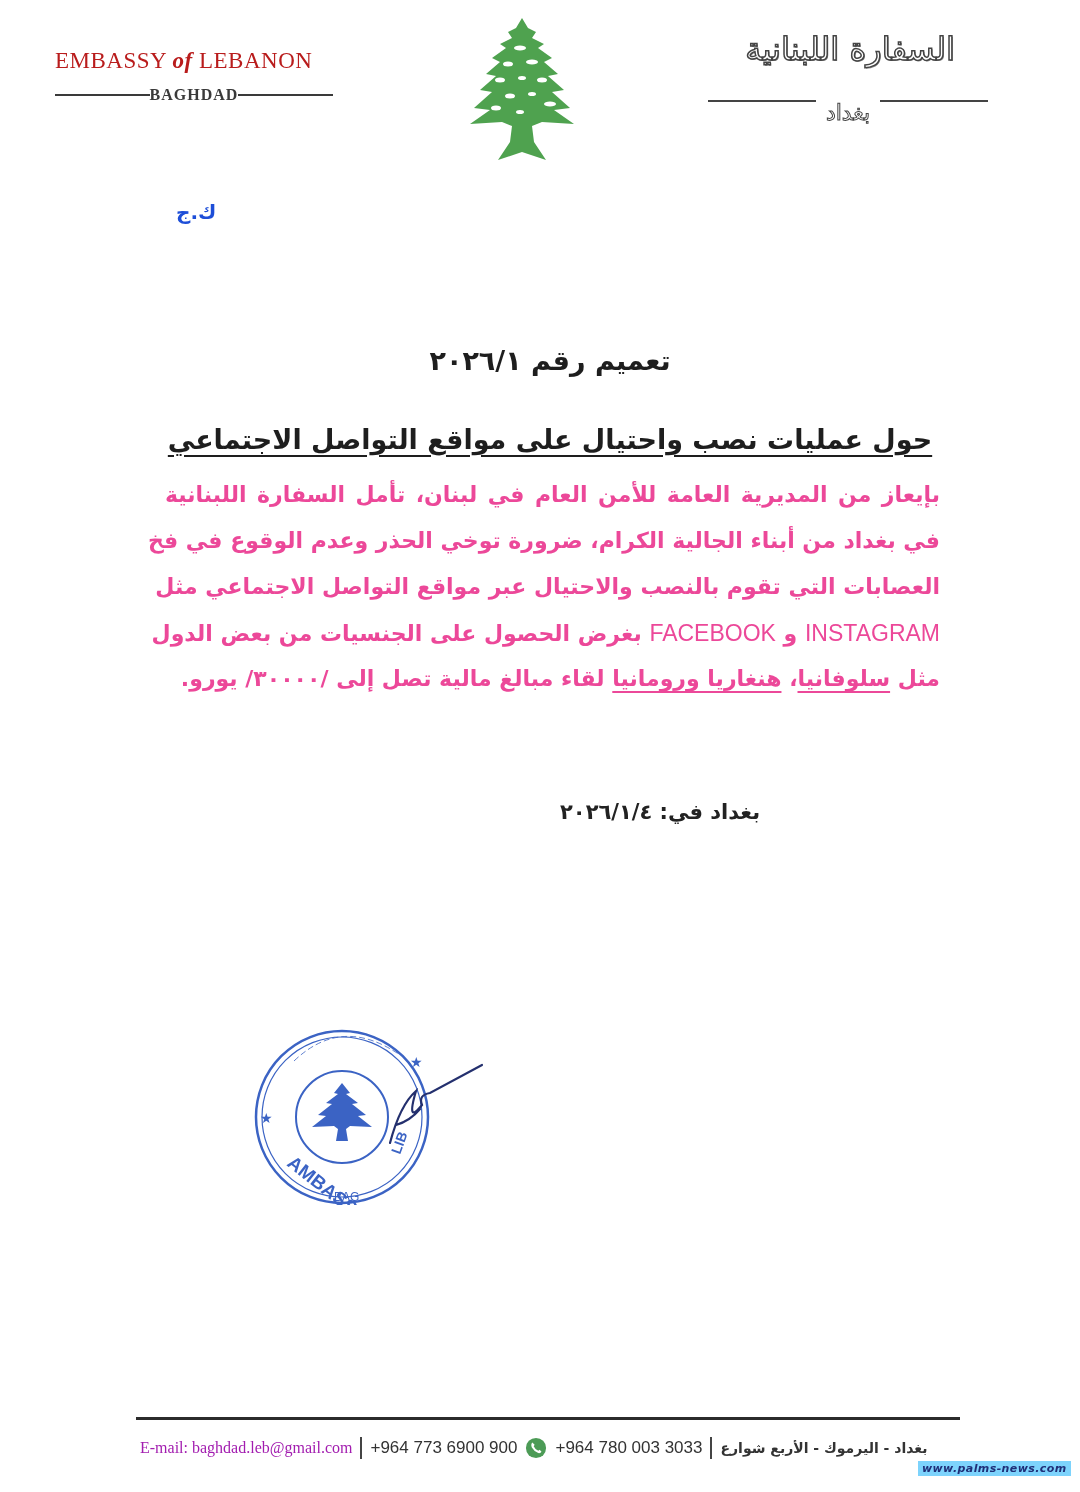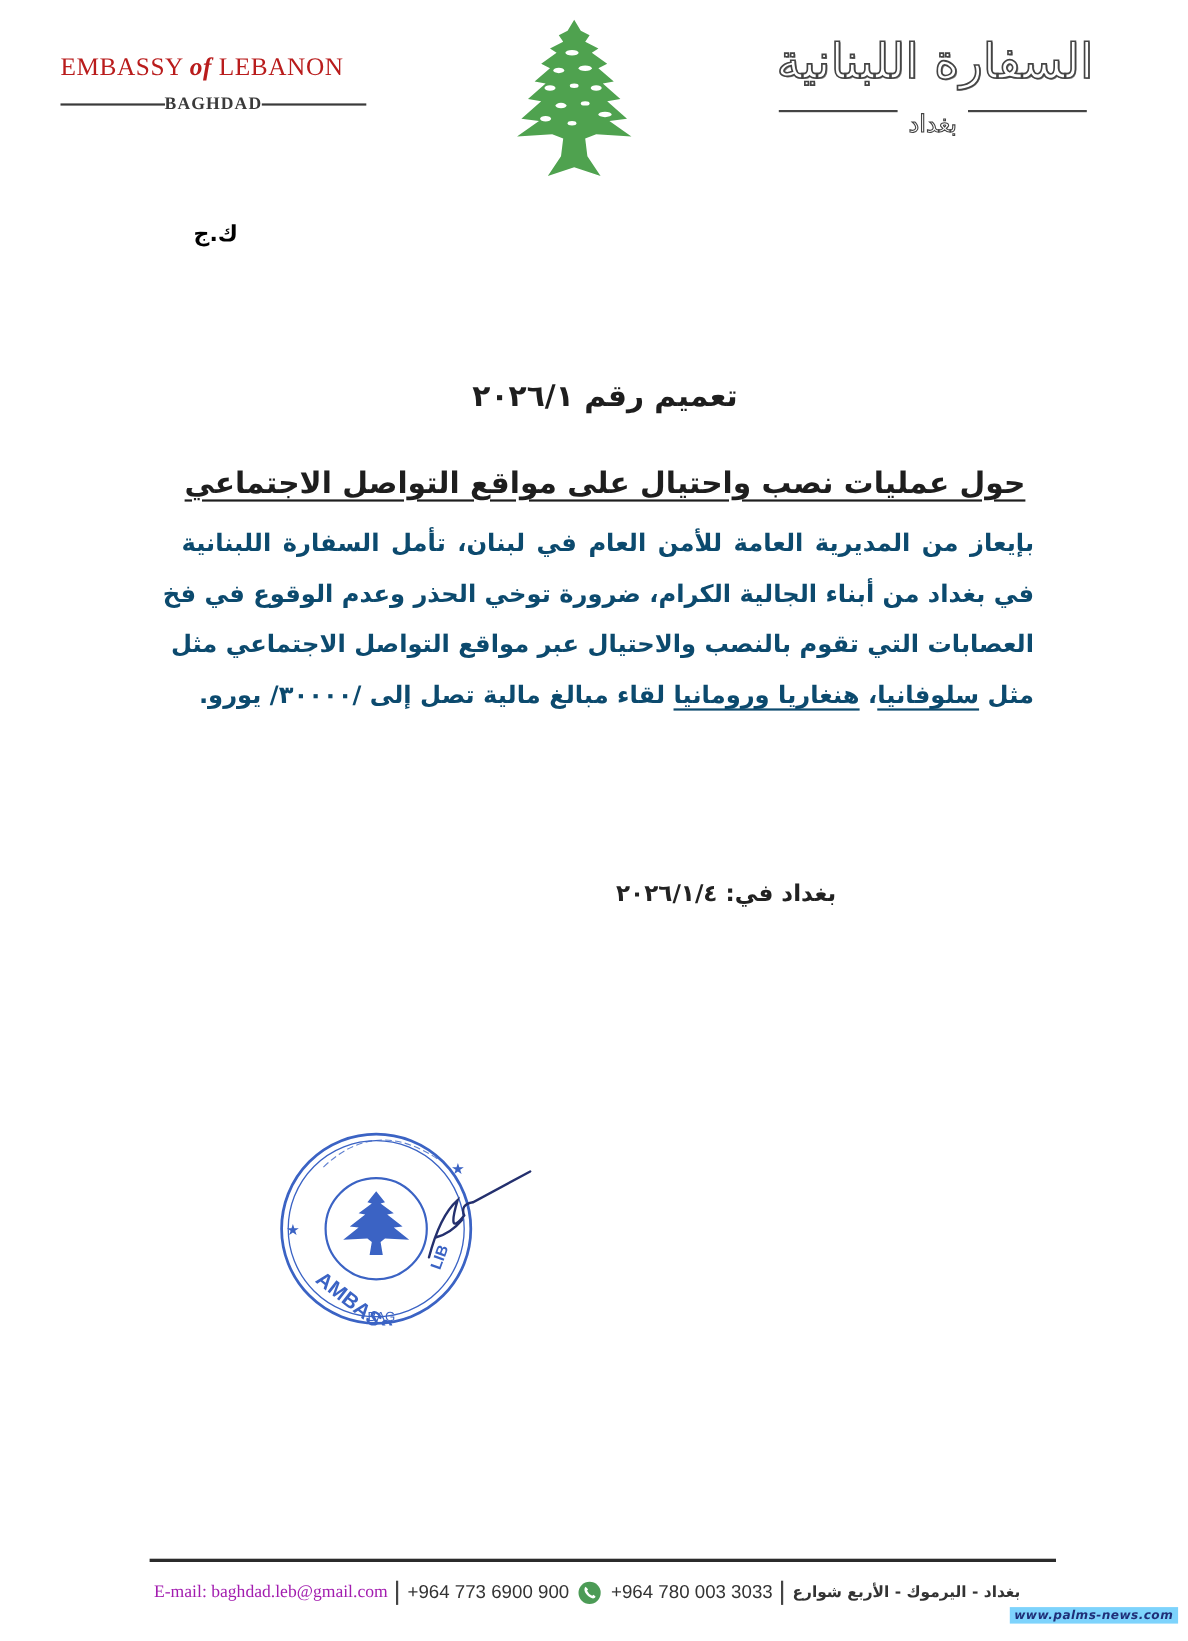--- a/index.html
+++ b/index.html
@@ -42,21 +42,21 @@
     
     .cedar { left: 462px; top: 14px; width: 120px; height: 150px; }
 
     
     .hdr-ar-title {
       left: 700px; top: 30px;
       width: 300px;
       text-align: center;
       direction: rtl;
       font-family: "DejaVu Serif", serif;
-      font-size: 44px;
+      font-size: 32px;
       color: #fff;
       -webkit-text-stroke: 1.5px #444;
       text-shadow: 1px 1px 0 #888;
       white-space: nowrap;
     }
     .hdr-ar-sub {
       left: 708px; top: 100px;
       width: 280px;
       display: flex; align-items: flex-start; gap: 10px;
       direction: rtl;
@@ -65,21 +65,21 @@
       color: #fff;
       -webkit-text-stroke: 1px #444;
     }
     .rule-thin { flex: 1; height: 1.5px; background: #444; }
 
     
     .ref {
       left: 176px; top: 200px;
       font-size: 20px; font-weight: bold;
       direction: rtl;
-      color: #000000;
+      color: #1d4ed8;
     }
 
     
     .circ-title {
       left: 200px; top: 345px;
       width: 700px;
       text-align: center;
       direction: rtl;
       font-size: 27px;
       font-weight: bold;
@@ -101,21 +101,21 @@
       text-underline-offset: 6px;
     }
 
     
     .body-para {
       left: 165px; top: 472px;
       width: 775px;
       direction: rtl;
       font-size: 22px;
       font-weight: bold;
-      color: #0c4a6e;
+      color: #ec4899;
     }
     .body-para .line {
       height: 46px;
       line-height: 46px;
       text-align: justify;
       text-align-last: justify;
       white-space: nowrap;
     }
     .body-para .line.last { text-align-last: right; }
     .latin {
@@ -235,20 +235,26 @@
 
 <div class="abs circ-title">تعميم رقم ٢٠٢٦/١</div>
 <div class="abs subject">
   <span>حول عمليات نصب واحتيال على مواقع التواصل الاجتماعي</span>
 </div>
 
 <div class="abs body-para">
   <div class="line">بإيعاز من المديرية العامة للأمن العام في لبنان، تأمل السفارة اللبنانية</div>
   <div class="line">في بغداد من أبناء الجالية الكرام، ضرورة توخي الحذر وعدم الوقوع في فخ</div>
   <div class="line">العصابات التي تقوم بالنصب والاحتيال عبر مواقع التواصل الاجتماعي مثل</div>
+  <div class="line">
+    <span class="latin" dir="ltr">INSTAGRAM</span>
+    <span>و</span>
+    <span class="latin" dir="ltr">FACEBOOK</span>
+    <span>بغرض الحصول على الجنسيات من بعض الدول</span>
+  </div>
   <div class="line last">
     <span>مثل</span>
     <span class="ul">سلوفانيا</span><span>،</span>
     <span class="ul">هنغاريا ورومانيا</span>
     <span>لقاء مبالغ مالية تصل إلى /٣٠٠٠٠/ يورو.</span>
   </div>
 </div>
 
 <div class="abs date">
   <span>بغداد في:</span>

